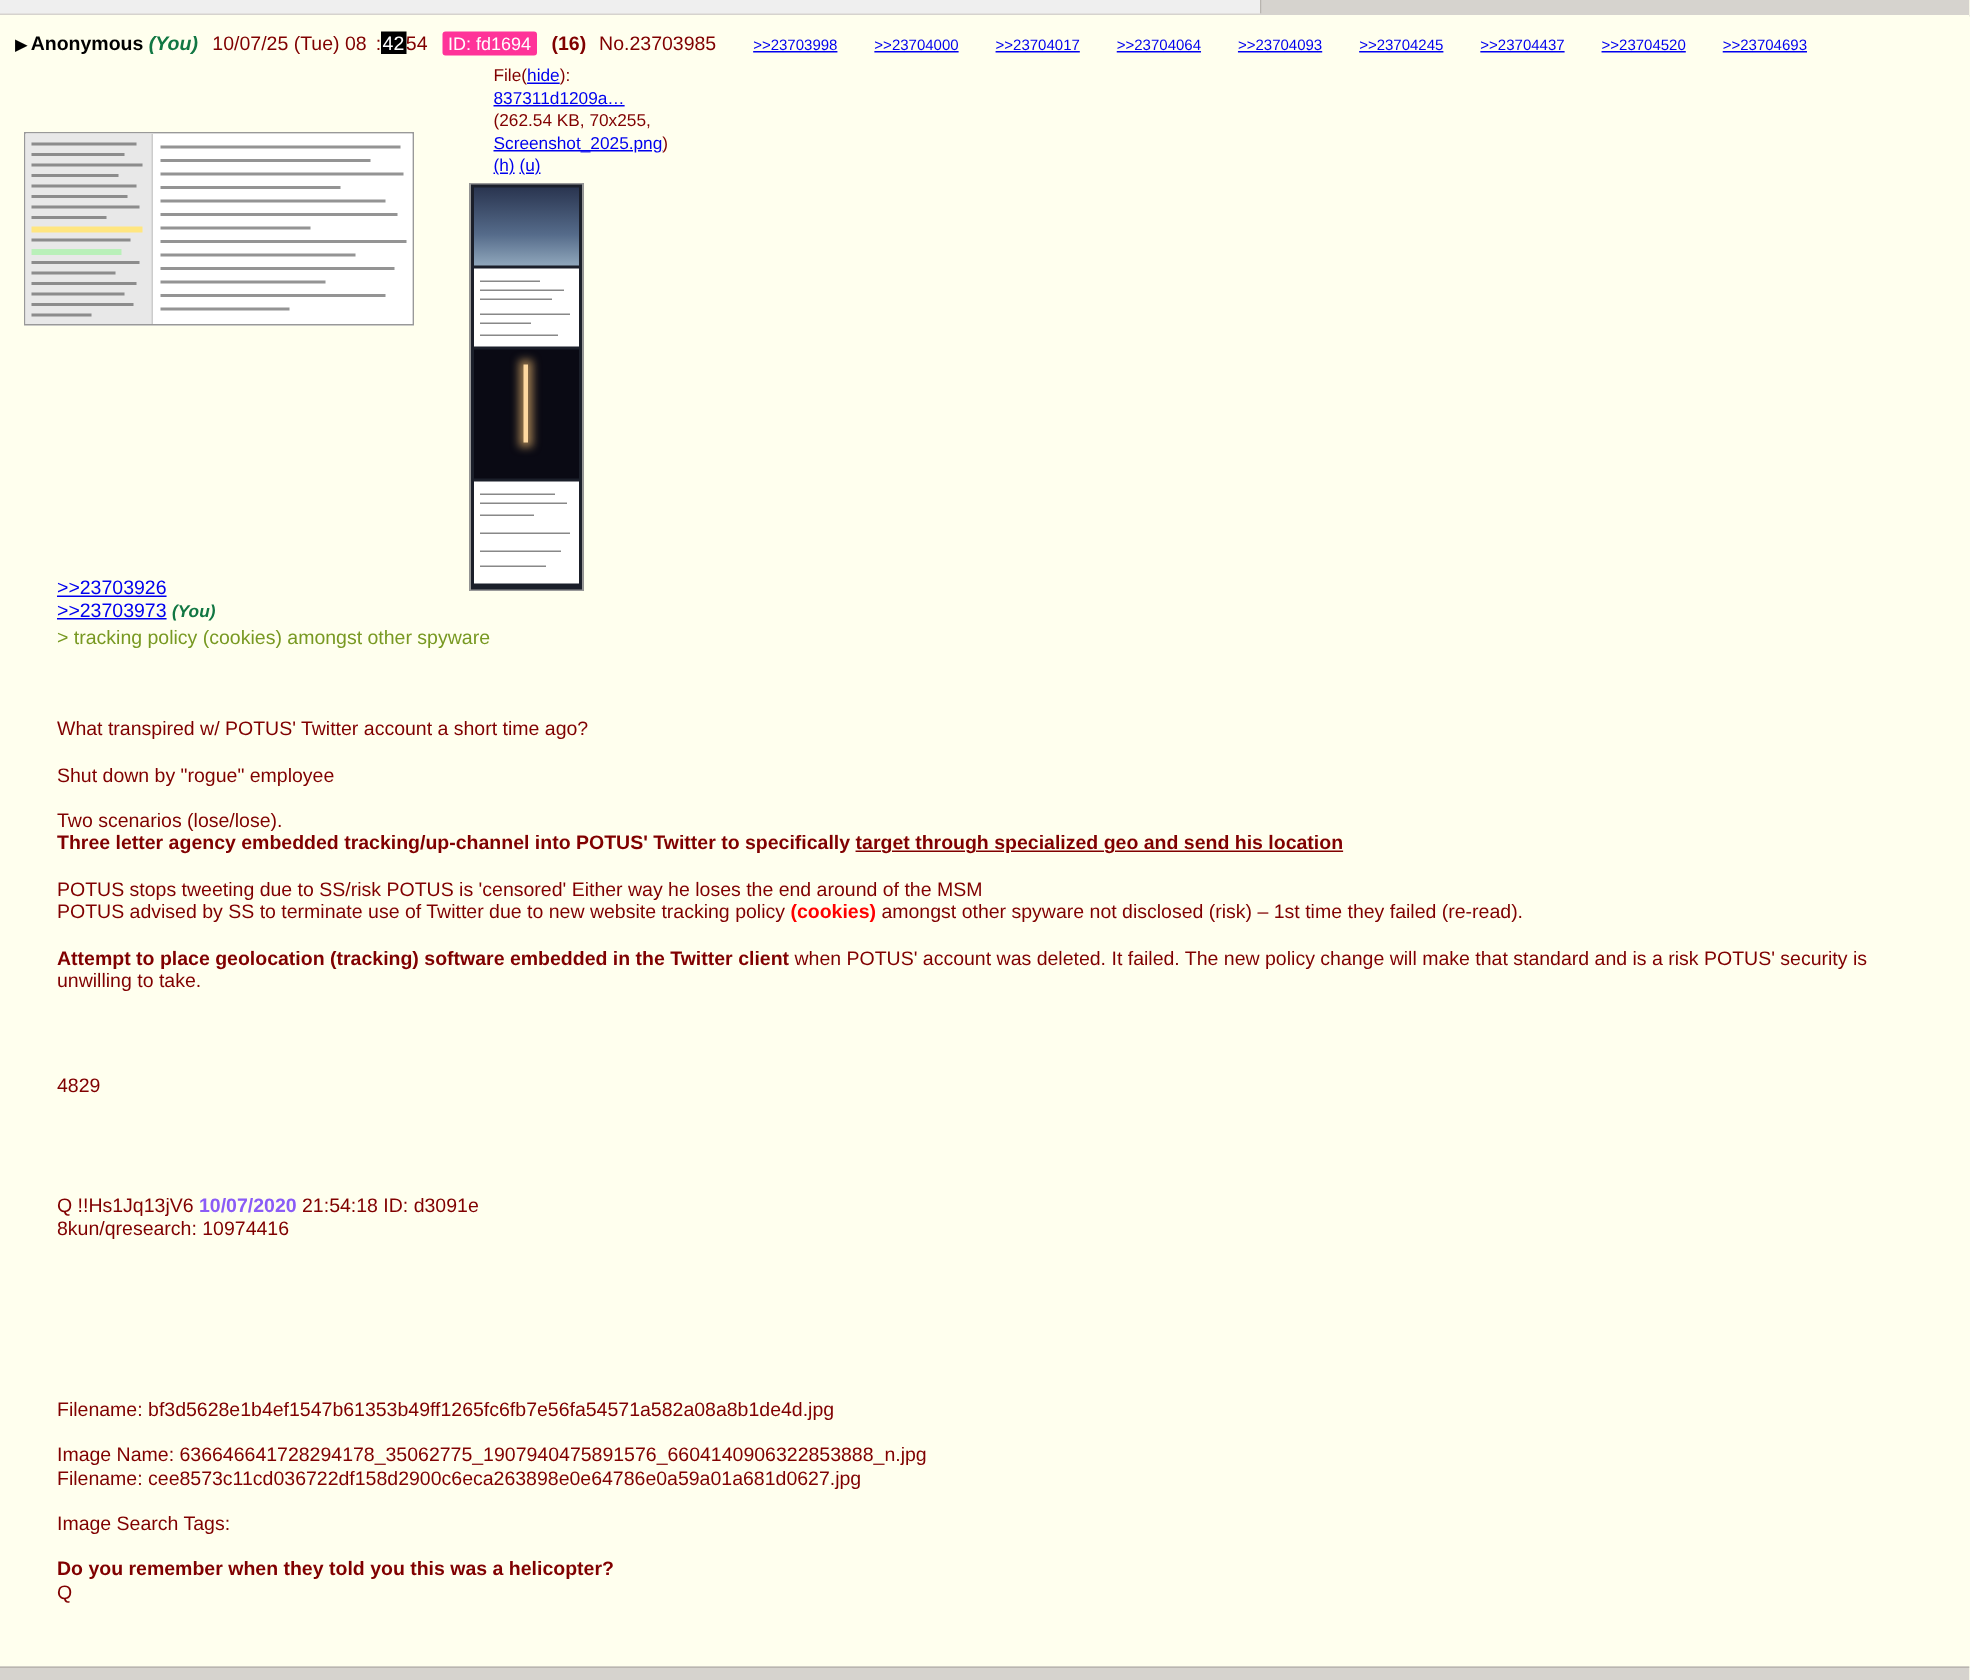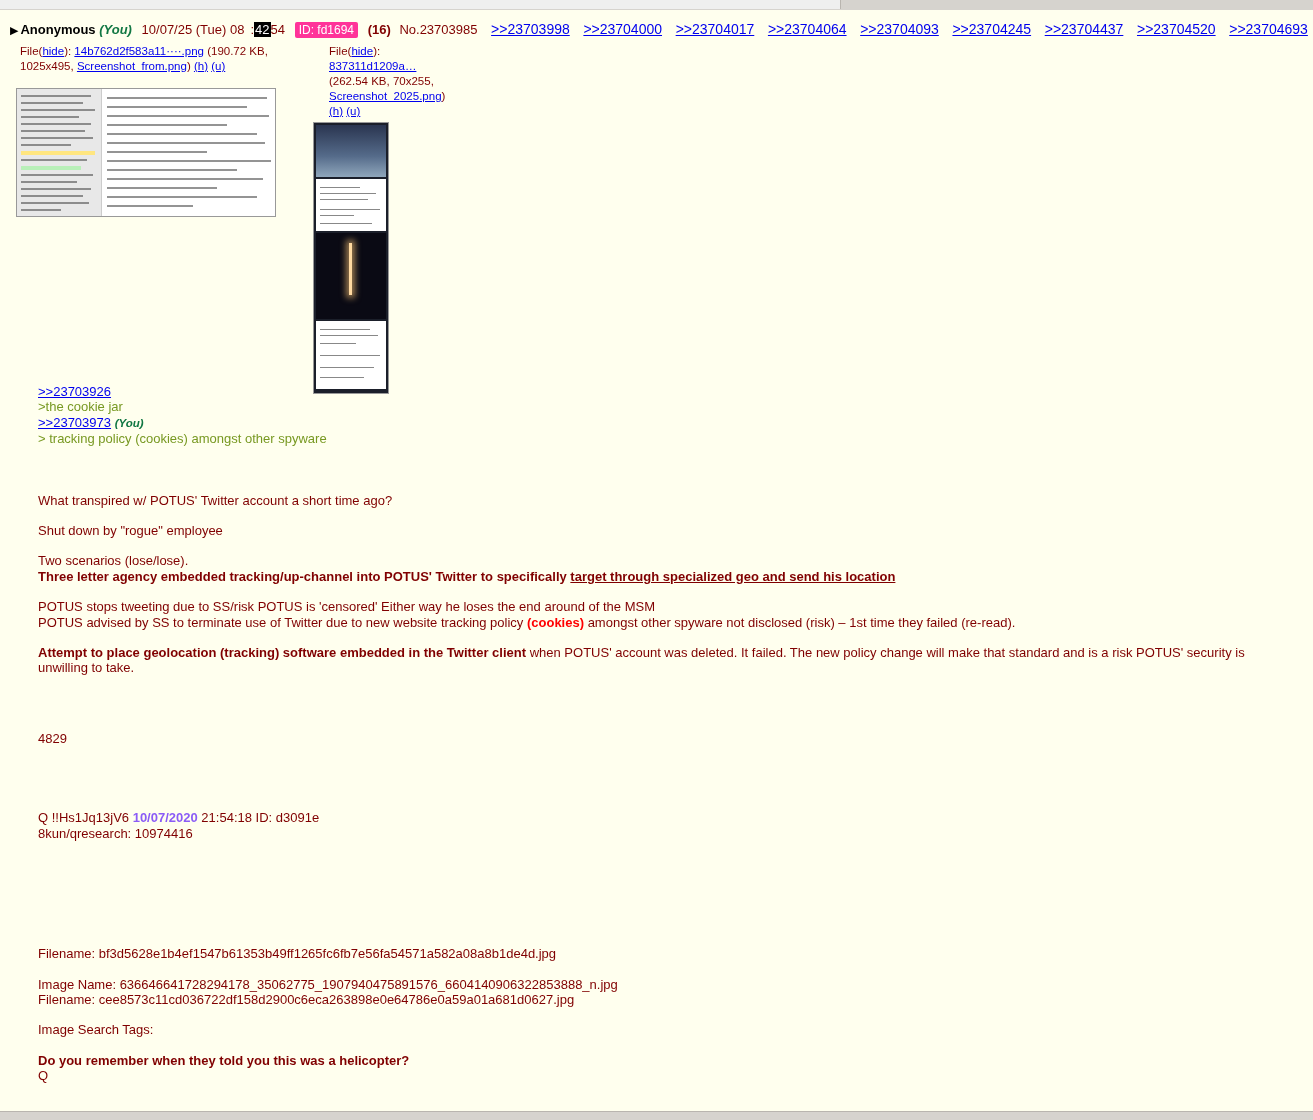--- a/index.html
+++ b/index.html
@@ -99,22 +99,22 @@
     font-weight: bold;
     margin-left: 6px;
   }
   .postno {
     color: #800000;
     margin-left: 5px;
   }
   .backlink {
     color: #0000ee;
     text-decoration: underline;
-    font-size: 14px;
-    margin-left: 10px;
+    font-size: 10px;
+    margin-left: 21px;
   }
 
   
   .fileinfo {
     font-size: 11.5px;
     color: #800000;
     line-height: 15px;
   }
   .fileinfo a {
     color: #0000ee;
@@ -261,28 +261,20 @@
     <a class="backlink" href="#">&gt;&gt;23704000</a>
     <a class="backlink" href="#">&gt;&gt;23704017</a>
     <a class="backlink" href="#">&gt;&gt;23704064</a>
     <a class="backlink" href="#">&gt;&gt;23704093</a>
     <a class="backlink" href="#">&gt;&gt;23704245</a>
     <a class="backlink" href="#">&gt;&gt;23704437</a>
     <a class="backlink" href="#">&gt;&gt;23704520</a>
     <a class="backlink" href="#">&gt;&gt;23704693</a>
   </div>
 
-  <div class="fileinfo file-col-1">
-    <span>File</span><span>(</span><a href="#">hide</a><span>):</span>
-    <a href="#">14b762d2f583a11····.png</a>
-    <span>(190.72 KB, 1025x495,</span>
-    <a href="#">Screenshot_from.png</a><span>)</span>
-    <a href="#">(h)</a>
-    <a href="#">(u)</a>
-  </div>
 
   <div class="fileinfo file-col-2">
     <span>File</span><span>(</span><a href="#">hide</a><span>):</span>
     <a href="#">837311d1209a…</a>
     <span>(262.54 KB, 70x255,</span>
     <a href="#">Screenshot_2025.png</a><span>)</span>
     <a href="#">(h)</a>
     <a href="#">(u)</a>
   </div>
 
@@ -341,21 +333,20 @@
       <div class="t2-txt" style="left:4px; top:14px; width:58px;"></div>
       <div class="t2-txt" style="left:4px; top:22px; width:36px;"></div>
       <div class="t2-txt" style="left:4px; top:34px; width:60px;"></div>
       <div class="t2-txt" style="left:4px; top:46px; width:54px;"></div>
       <div class="t2-txt" style="left:4px; top:56px; width:44px;"></div>
     </div>
   </div>
 
   <div class="postbody">
     <p><a class="quotelink" href="#">&gt;&gt;23703926</a></p>
-    <p class="greentext">&gt;the cookie jar</p>
     <p><a class="quotelink" href="#">&gt;&gt;23703973</a> <span class="you-inline">(You)</span></p>
     <p class="greentext">&gt; tracking policy (cookies) amongst other spyware</p>
 
     <div class="spacer-l"></div>
     <p>What transpired w/ POTUS' Twitter account a short time ago?</p>
     <div class="spacer-s"></div>
     <p>Shut down by "rogue" employee</p>
     <div class="spacer-s"></div>
     <p>Two scenarios (lose/lose).</p>
     <p><span class="b">Three letter agency embedded tracking/up-channel into POTUS' Twitter to specifically </span><span class="b" style="text-decoration:underline">target through specialized geo and send his location</span></p>

